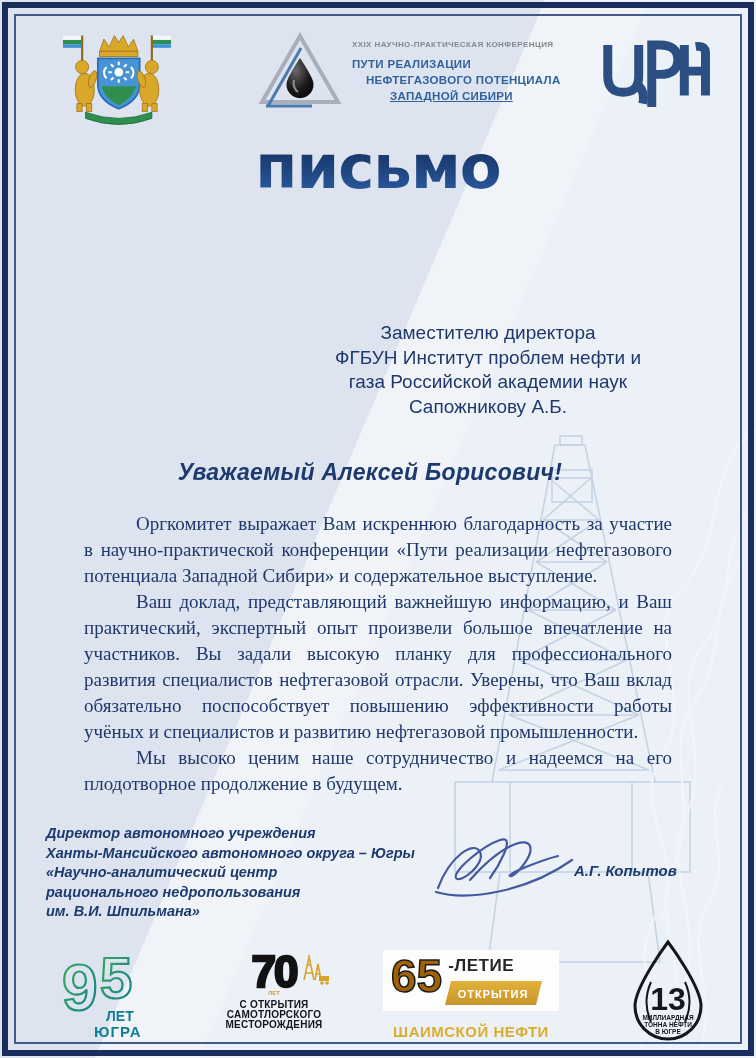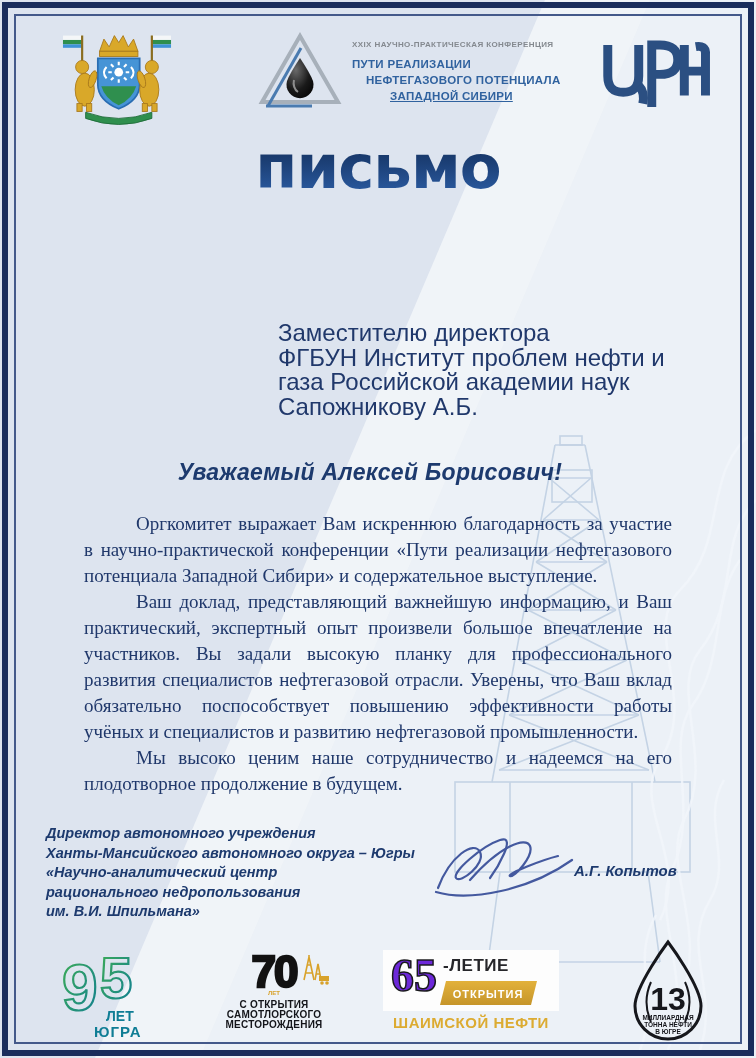--- a/index.html
+++ b/index.html
@@ -18,22 +18,22 @@
   .conf-line.l2{margin-left:14px;}
   .conf-line.l3{margin-left:38px;text-decoration:underline;}
   .org-logo{position:absolute;left:598px;top:38px;width:114px;height:76px;}
 
   .title{position:absolute;top:130px;left:0;right:0;text-align:center;
          font-family:"DejaVu Sans","Liberation Sans",sans-serif;font-weight:bold;
          font-size:61px;line-height:74px;letter-spacing:-1px;
          background:linear-gradient(180deg,#10274e 0%,#1c4077 45%,#2f63ae 100%);
          -webkit-background-clip:text;background-clip:text;color:transparent;}
 
-  .addressee{position:absolute;top:321px;right:58px;width:420px;text-align:left;
-             font-size:24px;line-height:24.5px;color:#20386b;}
+  .addressee{position:absolute;top:321px;right:58px;width:420px;text-align:center;
+             font-size:19px;line-height:24.5px;color:#20386b;}
   .salutation{position:absolute;top:459px;left:0;right:16px;text-align:center;
               font-size:23px;font-weight:bold;font-style:italic;color:#1d3a6e;letter-spacing:.3px;}
 
   .body-text{position:absolute;top:511px;left:84px;right:84px;color:#20386b;
              font-size:19px;line-height:26px;text-align:justify;}
   .body-text p{margin:0;text-indent:52px;font-family:Liberation Serif, serif;}
 
   .sig-block{position:absolute;top:824px;left:46px;font-size:14.5px;line-height:19.5px;
              font-weight:bold;font-style:italic;color:#1d3a6e;}
   .sig-image{position:absolute;left:428px;top:826px;width:152px;height:86px;}
@@ -42,27 +42,27 @@
 
   .logo95{position:absolute;left:60px;top:944px;width:112px;height:100px;}
   .logo60{position:absolute;left:219px;top:950px;width:110px;height:92px;text-align:center;}
   .logo60 .num{position:relative;display:inline-block;font-size:44px;font-weight:bold;
                color:#121212;-webkit-text-stroke:2.5px #121212;letter-spacing:-2px;line-height:44px;}
   .logo60 .derrick60{position:absolute;right:-2px;top:4px;}
   .logo60 .let{display:block;font-size:6px;font-weight:bold;color:#d8a22b;margin-top:-4px;}
   .logo60 .cap{font-size:10px;font-weight:bold;color:#14151a;line-height:10px;letter-spacing:.2px;margin-top:4px;}
   .logo65{position:absolute;left:383px;top:950px;width:176px;}
   .logo65 .panel{background:#fdfdfd;padding:4px 8px 6px 8px;display:flex;align-items:flex-start;gap:6px;}
-  .logo65 .num{font-size:46px;line-height:44px;font-weight:bold;color:#6d28d9;font-family:Liberation Serif, serif;-webkit-text-stroke:1.5px #19191c;}
+  .logo65 .num{font-size:46px;line-height:44px;font-weight:bold;color:#a16207;-webkit-text-stroke:1.5px #19191c;}
   .logo65 .suffix{font-size:17px;font-weight:bold;color:#26262a;margin-top:2px;letter-spacing:.5px;}
   .logo65 .badge{margin-top:5px;background:linear-gradient(180deg,#e2b13b,#c6952a);
                  transform:skewX(-14deg);padding:3px 10px;}
   .logo65 .badge span{display:inline-block;transform:skewX(14deg);color:#fff;font-size:11px;
                       font-weight:bold;letter-spacing:1px;}
-  .logo65 .caption{margin-top:3px;text-align:center;font-size:15px;font-weight:bold;
+  .logo65 .caption{margin-top:12px;text-align:center;font-size:15px;font-weight:bold;
                    color:#dcab31;letter-spacing:.5px;}
   .logo13{position:absolute;left:620px;top:938px;width:96px;height:104px;}
 
   [data-interactable]{cursor:default;}
 </style>
 </head>
 <body>
 
 <div class="page" data-interactable="false">
 

